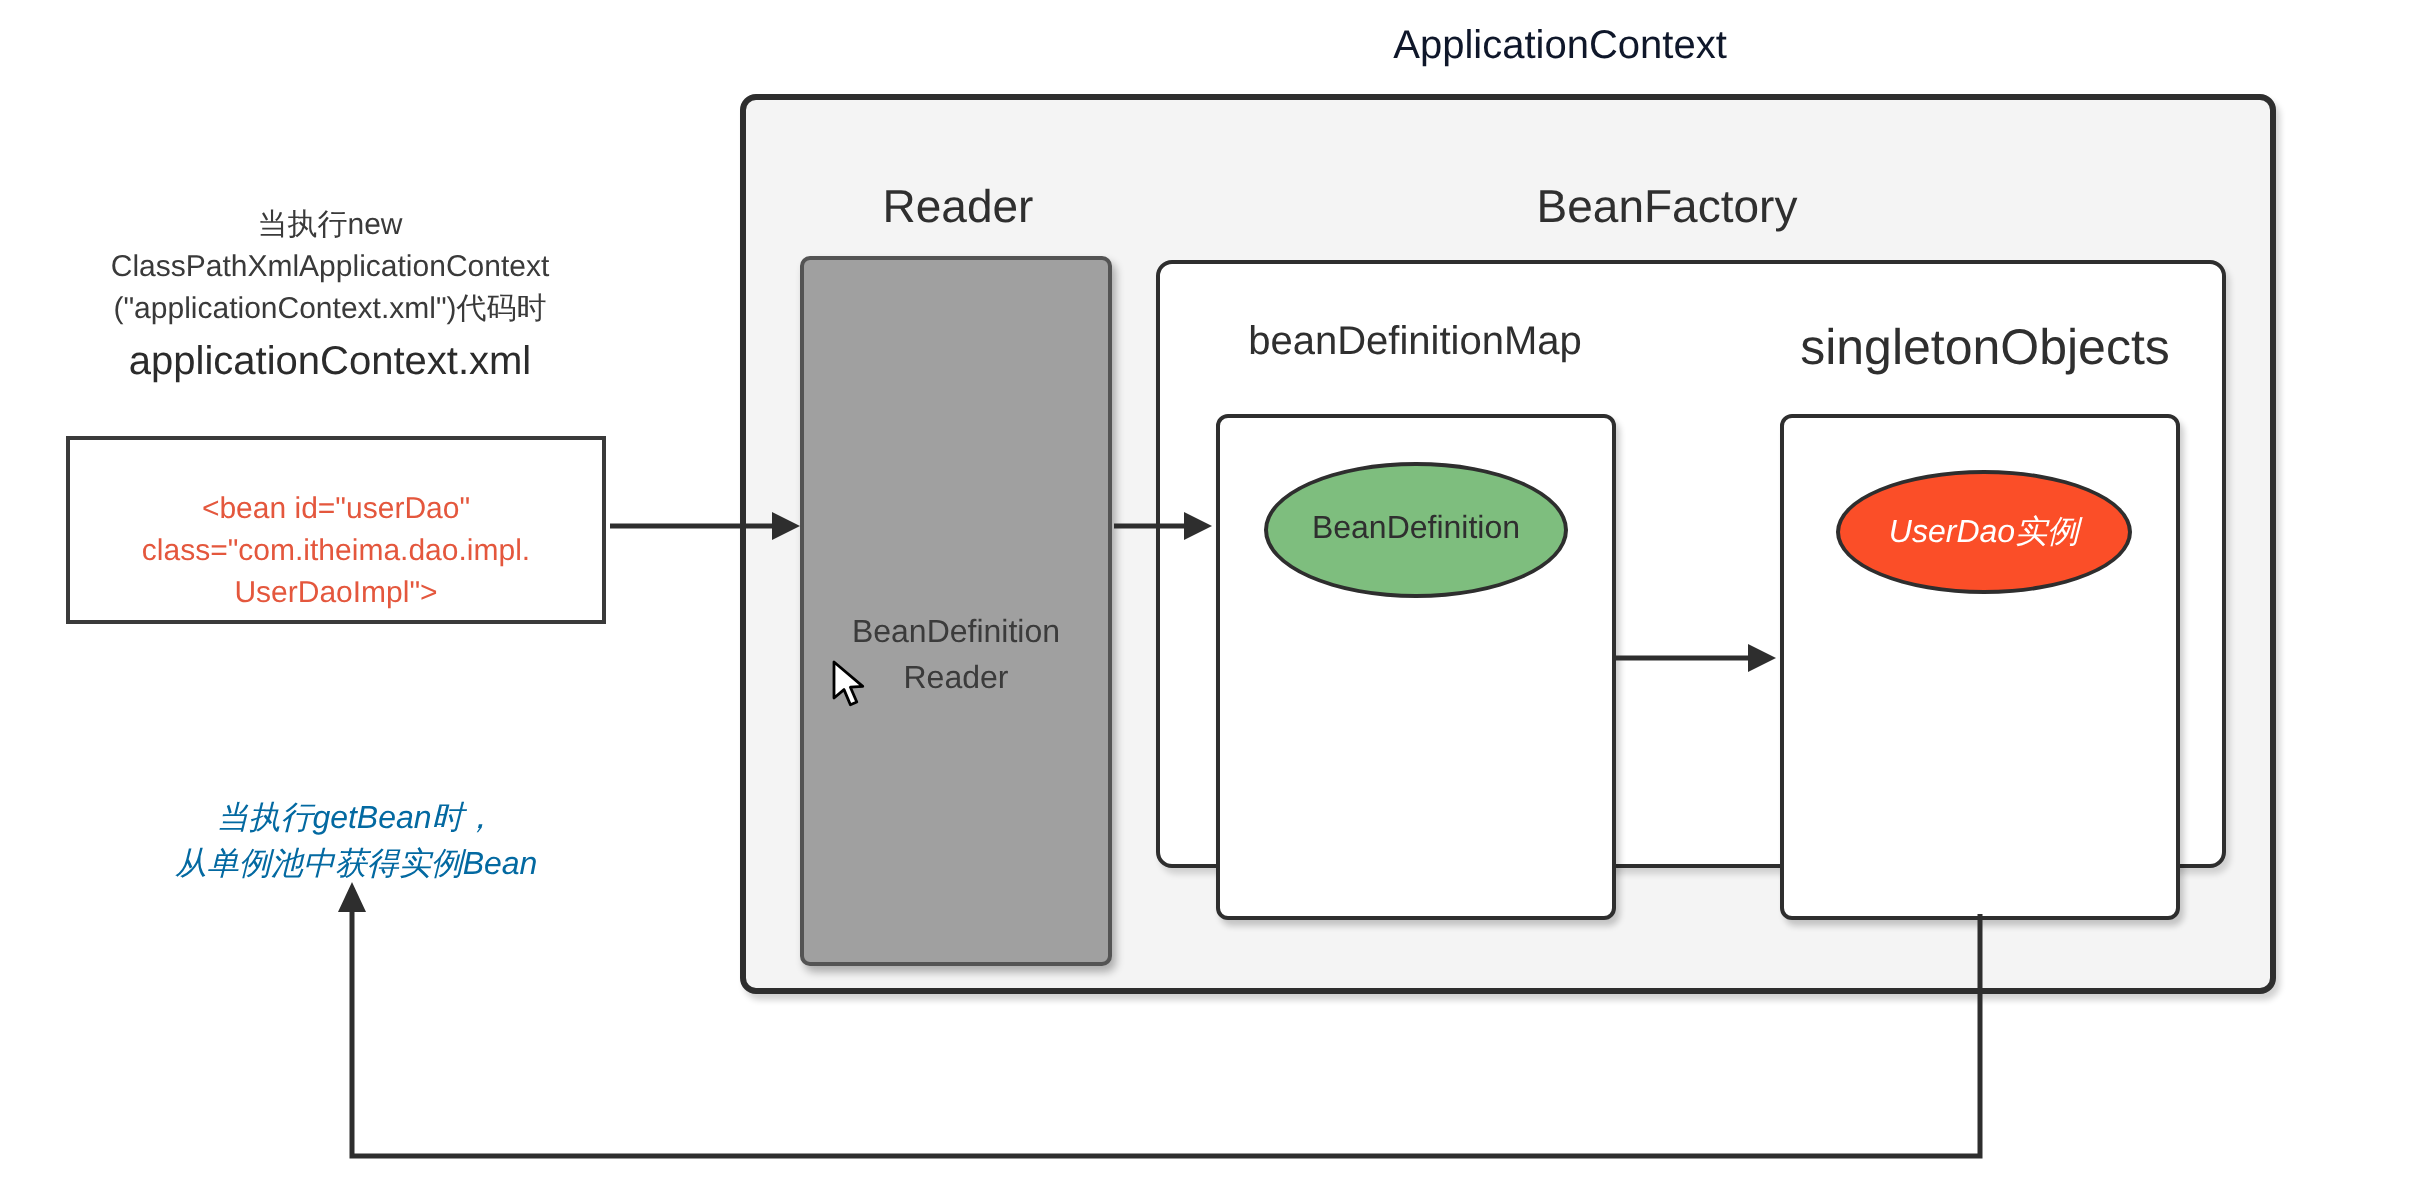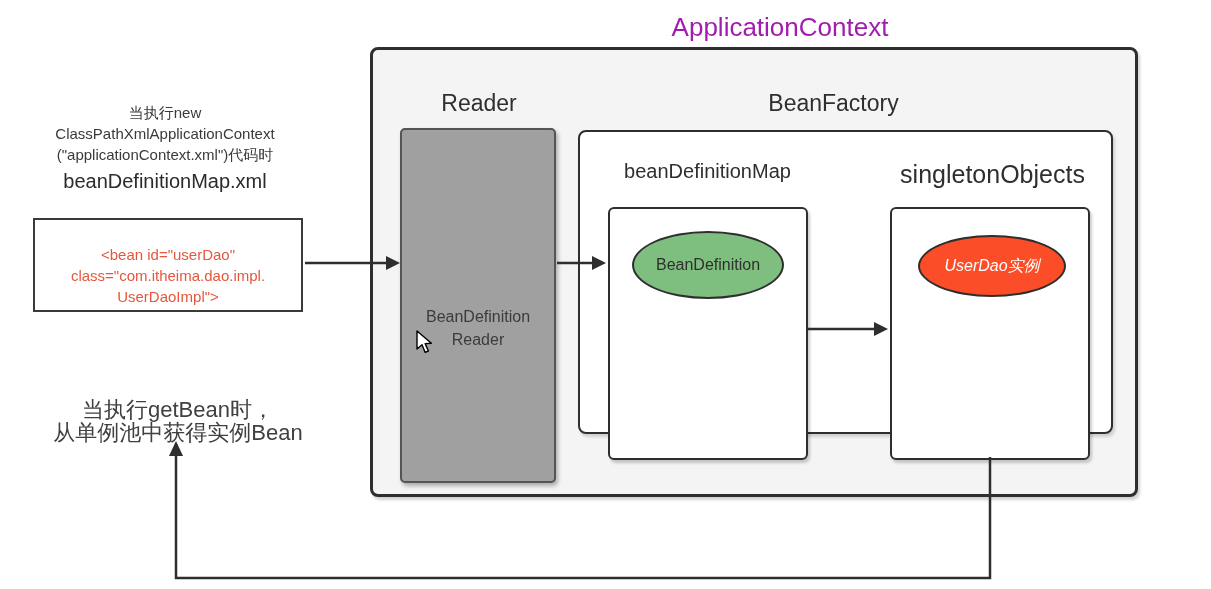--- a/index.html
+++ b/index.html
@@ -4,21 +4,21 @@
 <style>
   html,body{margin:0;padding:0;background:#fff;}
   #canvas{
     position:relative;width:1211px;height:589px;background:#ffffff;
     font-family:"Liberation Sans",sans-serif;color:#3a3a3a;overflow:hidden;
   }
   .abs{position:absolute;}
   .center{text-align:center;}
   .ml{white-space:pre-line;margin-top:20px;}
 
-  .title{left:560px;top:12px;width:440px;font-size:26px;color:#a21caf;}
+  .title{left:560px;top:12px;width:440px;font-size:20px;color:#0f172a;}
 
   .outer-box{
     left:370px;top:47px;width:768px;height:450px;
     background:var(--outer_fill,#f4f4f4);
     border:3px solid var(--line,#2e2e2e);border-radius:8px;
     box-sizing:border-box;
     box-shadow:2px 3px 3px rgba(0,0,0,0.18);
   }
   .section-heading{top:90px;font-size:23px;color:#2f2f2f;}
   .reader-heading{left:400px;width:158px;}
@@ -55,41 +55,41 @@
   .ellipse.red{left:26px;top:26px;width:148px;height:62px;background:var(--red,#fb4e28);color:#ffffff;}
 
   .new-note{left:10px;top:82px;width:310px;font-size:15px;line-height:21px;color:#3a3a3a;}
   .xml-label{left:10px;top:170px;width:310px;font-size:20px;color:#2b2b2b;}
   .xml-box{
     left:33px;top:218px;width:270px;height:94px;background:#ffffff;
     border:2px solid #3a3a3a;box-sizing:border-box;
     display:flex;align-items:center;justify-content:center;
   }
   .xml-code{font-size:15px;line-height:21px;color:var(--xml_text,#e4573d);text-align:center;}
-  .getbean-note{left:28px;top:378px;width:300px;font-size:22px;line-height:23px;color:#404040;}
+  .getbean-note{left:28px;top:378px;width:300px;font-size:16px;line-height:23px;color:#0369a1;font-style:italic;}
 
   .watermark{
     left:945px;top:508px;width:260px;
     font-family:"Liberation Serif",serif;font-weight:bold;font-size:21px;
     color:var(--watermark,#d9d9d9);letter-spacing:1px;
   }
 
   svg.overlay{left:0;top:0;pointer-events:none;}
 </style>
 </head>
 <body>
 
 <div id="canvas" style="--outer_fill: #f4f4f4; --gray_box: #a0a0a0; --green: #7ebe7e; --red: #fb4e28; --xml_text: #e4573d; --line: #2e2e2e; --watermark: #d9d9d9;">
 
   <div class="abs title center">ApplicationContext</div>
 
   <div class="abs new-note center ml">当执行new
 ClassPathXmlApplicationContext
 ("applicationContext.xml")代码时</div>
-  <div class="abs xml-label center">beanDefinitionMap.xml</div>
+  <div class="abs xml-label center">applicationContext.xml</div>
   <div class="abs xml-box">
     <div class="xml-code ml">&lt;bean id="userDao"
 class="com.itheima.dao.impl.
 UserDaoImpl"&gt;</div>
   </div>
   <div class="abs getbean-note center ml">当执行getBean时，
 从单例池中获得实例Bean</div>
 
   <div class="abs outer-box"></div>
 

